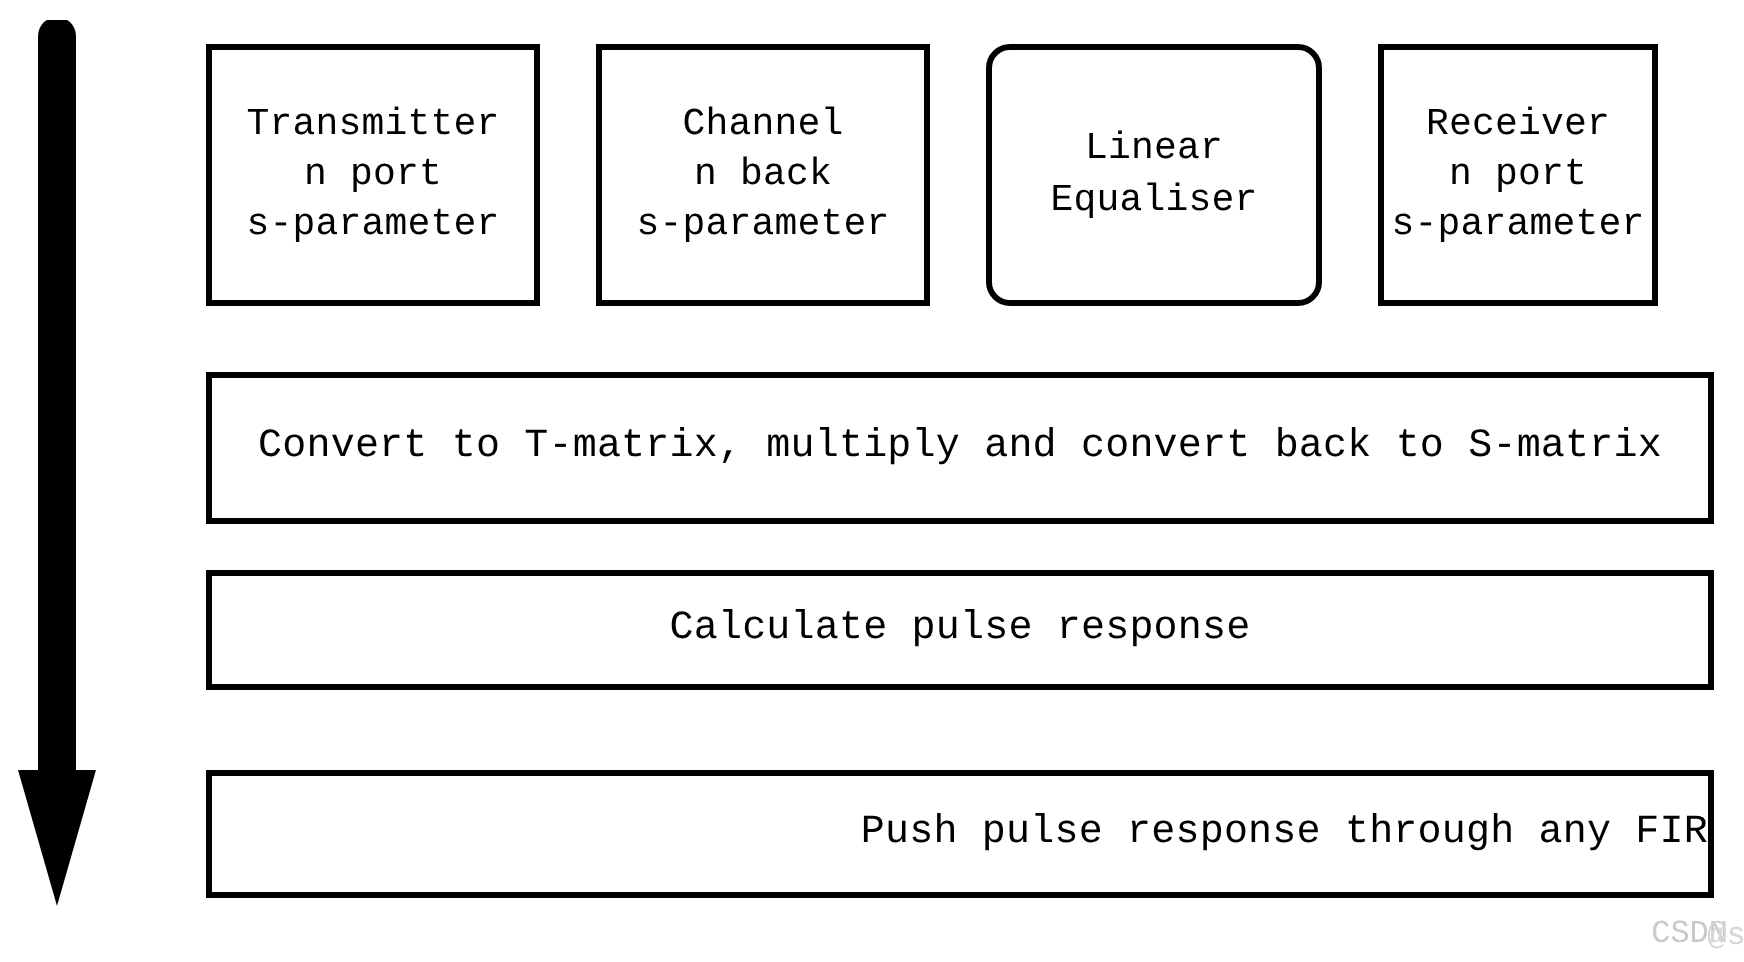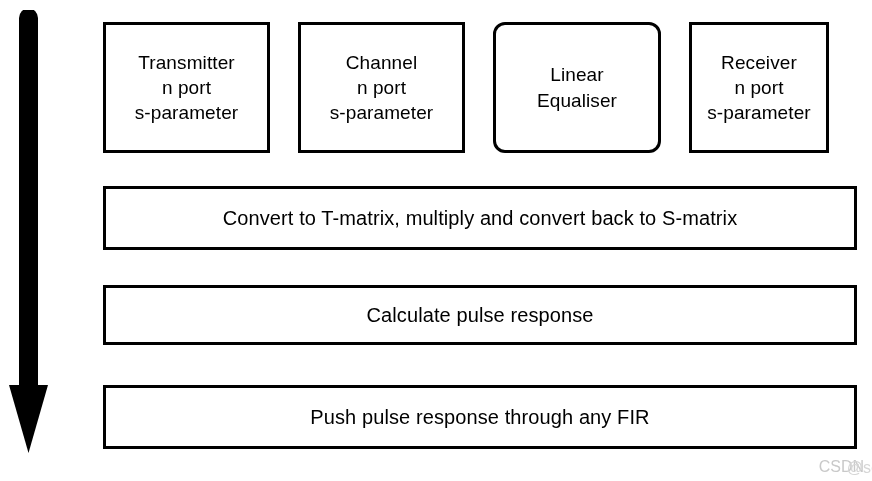--- a/index.html
+++ b/index.html
@@ -6,21 +6,21 @@
     margin: 0;
     padding: 0;
     background: #ffffff;
   }
   #canvas {
     position: relative;
     width: 872px;
     height: 481px;
     background: #ffffff;
     overflow: hidden;
-    font-family: Liberation Sans, sans-serif;
+    font-family: Liberation Mono, monospace;
     color: #000000;
   }
 
   
   .flow-arrow {
     position: absolute;
     left: 4px;
     top: 10px;
     width: 56px;
     height: 450px;
@@ -46,23 +46,23 @@
 
   
   .top-box { top: 22px; height: 131px; }
   #box-transmitter { left: 103px; width: 167px; }
   #box-channel     { left: 298px; width: 167px; }
   #box-equaliser   { left: 493px; width: 168px; border-radius: 12px; }
   #box-receiver    { left: 689px; width: 140px; }
 
   
   .bar { left: 103px; width: 754px; }
-  #bar-tmatrix  { top: 186px; height: 64px; }
+  #bar-tmatrix  { top: 186px; height: 76px; }
   #bar-pulse    { top: 285px; height: 60px; }
-  #bar-fir      { top: 385px; height: 64px; }
+  #bar-fir      { top: 385px; height: 64px; justify-content: flex-end; }
   .bar .box-text { font-size: 20px; }
 
   
   .watermark {
     position: absolute;
     right: 8px;
     bottom: 5px;
     font-size: 16px;
     color: #c9c9c9;
     white-space: nowrap;
@@ -88,21 +88,21 @@
   </div>
 
   <div class="box top-box" id="box-transmitter">
     <span class="box-text">Transmitter
 n port
 s-parameter</span>
   </div>
 
   <div class="box top-box" id="box-channel">
     <span class="box-text">Channel
-n port
+n back
 s-parameter</span>
   </div>
 
   <div class="box top-box" id="box-equaliser">
     <span class="box-text">Linear
 Equaliser</span>
   </div>
 
   <div class="box top-box" id="box-receiver">
     <span class="box-text">Receiver

